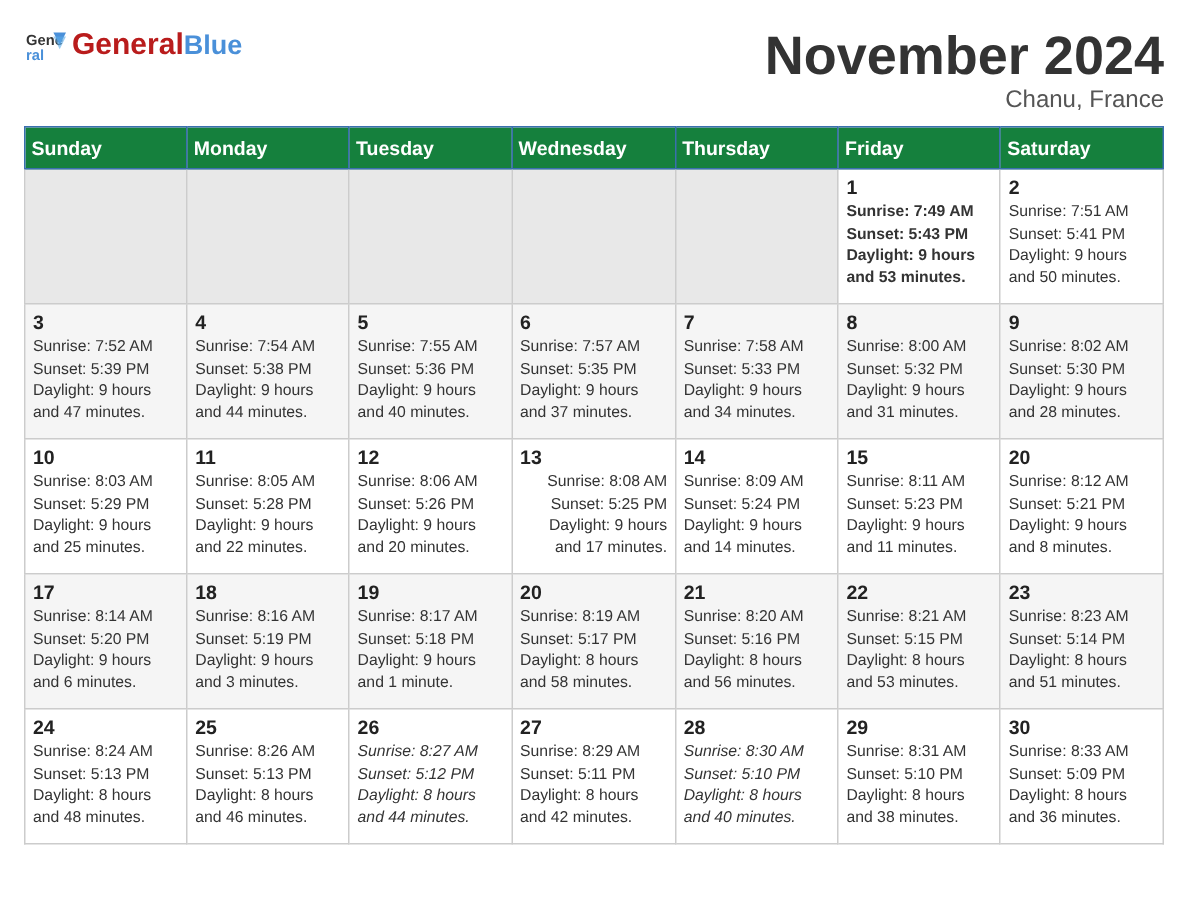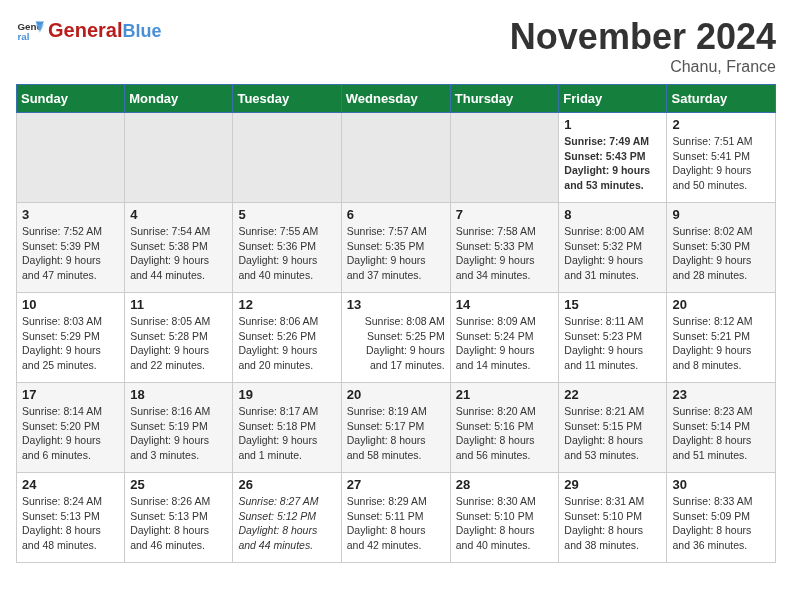--- a/index.html
+++ b/index.html
@@ -293,21 +293,21 @@
 Daylight: 8 hours and 44 minutes.</div>
         </td>
         <td>
           <span class="day-number">27</span>
           <div class="day-info" style="white-space: pre-line;">Sunrise: 8:29 AM
 Sunset: 5:11 PM
 Daylight: 8 hours and 42 minutes.</div>
         </td>
         <td>
           <span class="day-number">28</span>
-          <div class="day-info" style="white-space: pre-line;">Sunrise: 8:30 AM
+          <div class="day-info" style="white-space: pre-line; font-style: italic;">Sunrise: 8:30 AM
 Sunset: 5:10 PM
 Daylight: 8 hours and 40 minutes.</div>
         </td>
         <td>
           <span class="day-number">29</span>
           <div class="day-info" style="white-space: pre-line;">Sunrise: 8:31 AM
 Sunset: 5:10 PM
 Daylight: 8 hours and 38 minutes.</div>
         </td>
         <td>

